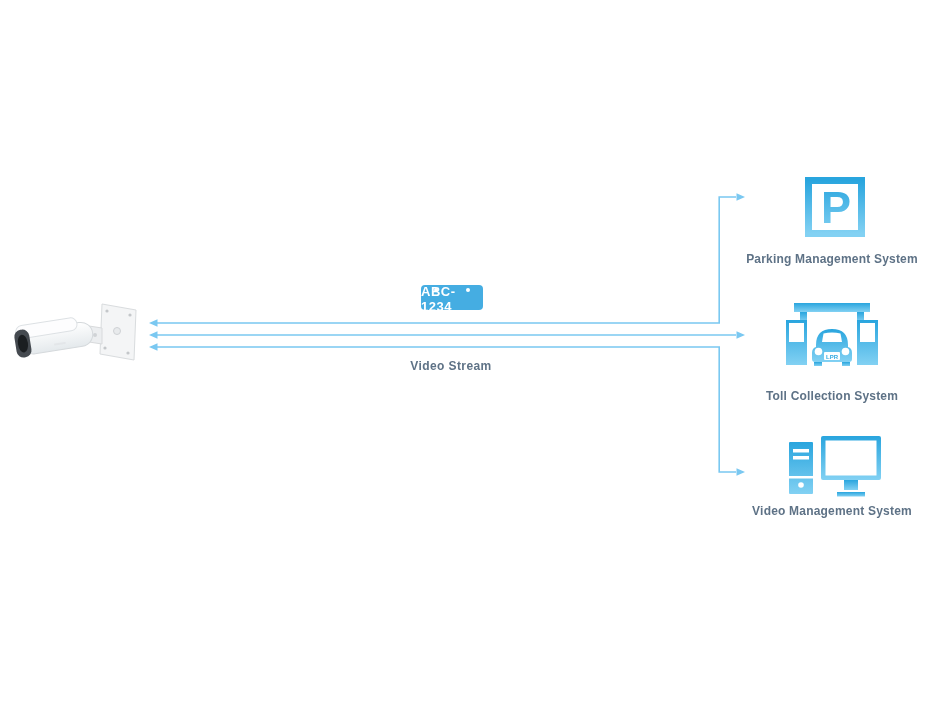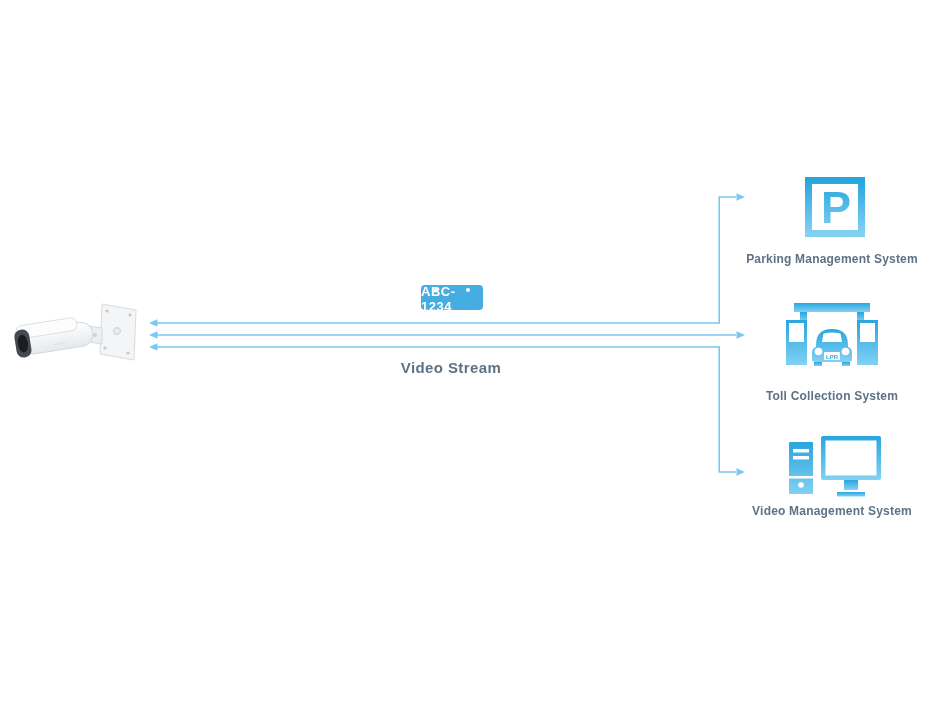--- a/index.html
+++ b/index.html
@@ -34,21 +34,21 @@
   .plate .plate-text {
     color: #ffffff; font-weight: bold; font-size: 13px;
     letter-spacing: 0.5px; margin-top: 3px;
     font-family: "Liberation Sans", sans-serif;
   }
 
   .stream-label {
     left: 351px; top: 359px; width: 200px;
     text-align: center;
     color: var(--label-gray, #5e7286);
-    font-size: 15px; font-weight: bold; letter-spacing: 0.4px;
+    font-size: 12px; font-weight: bold; letter-spacing: 0.4px;
   }
 
   .node-label {
     left: 722px; width: 220px;
     text-align: center;
     color: var(--label-gray, #5e7286);
     font-size: 12px; font-weight: bold; letter-spacing: 0.2px;
   }
   .node-label.parking { top: 252px; }
   .node-label.toll    { top: 389px; }

